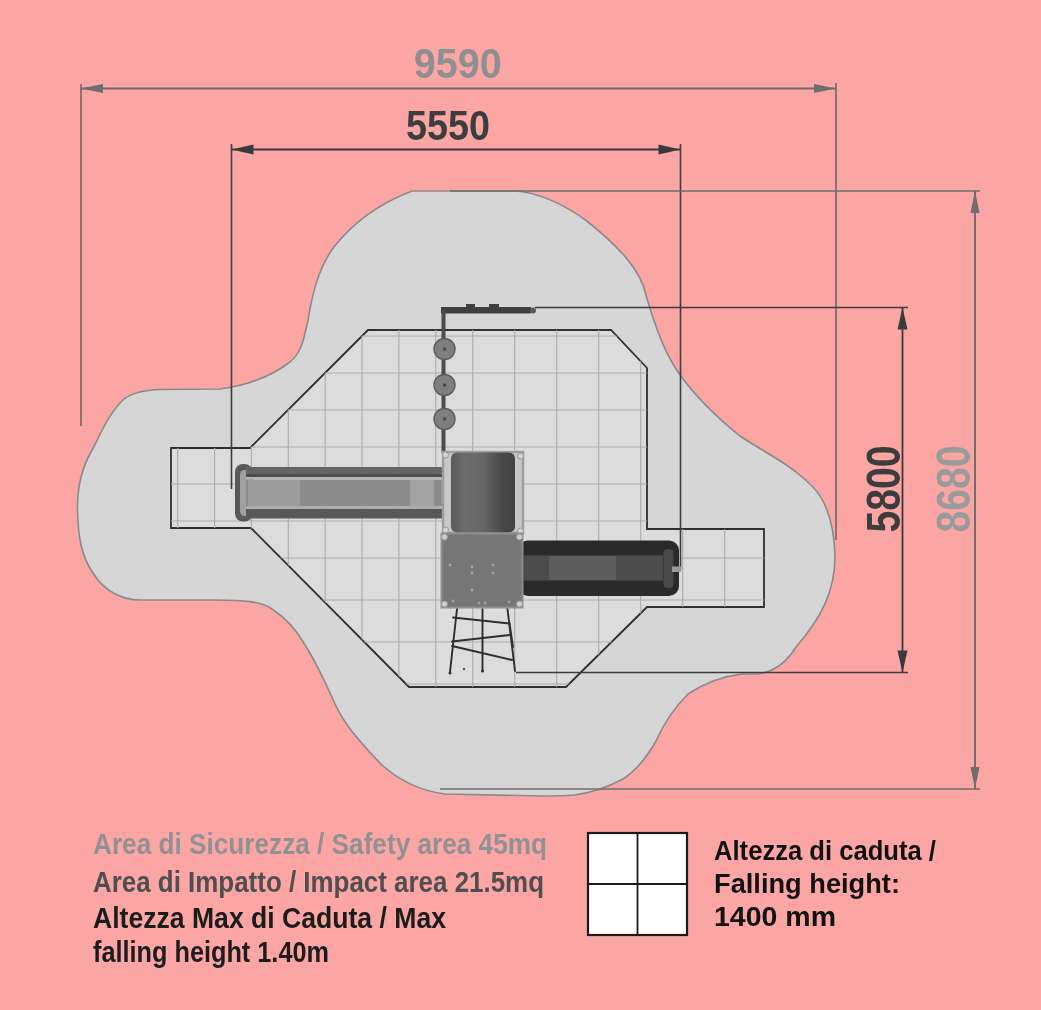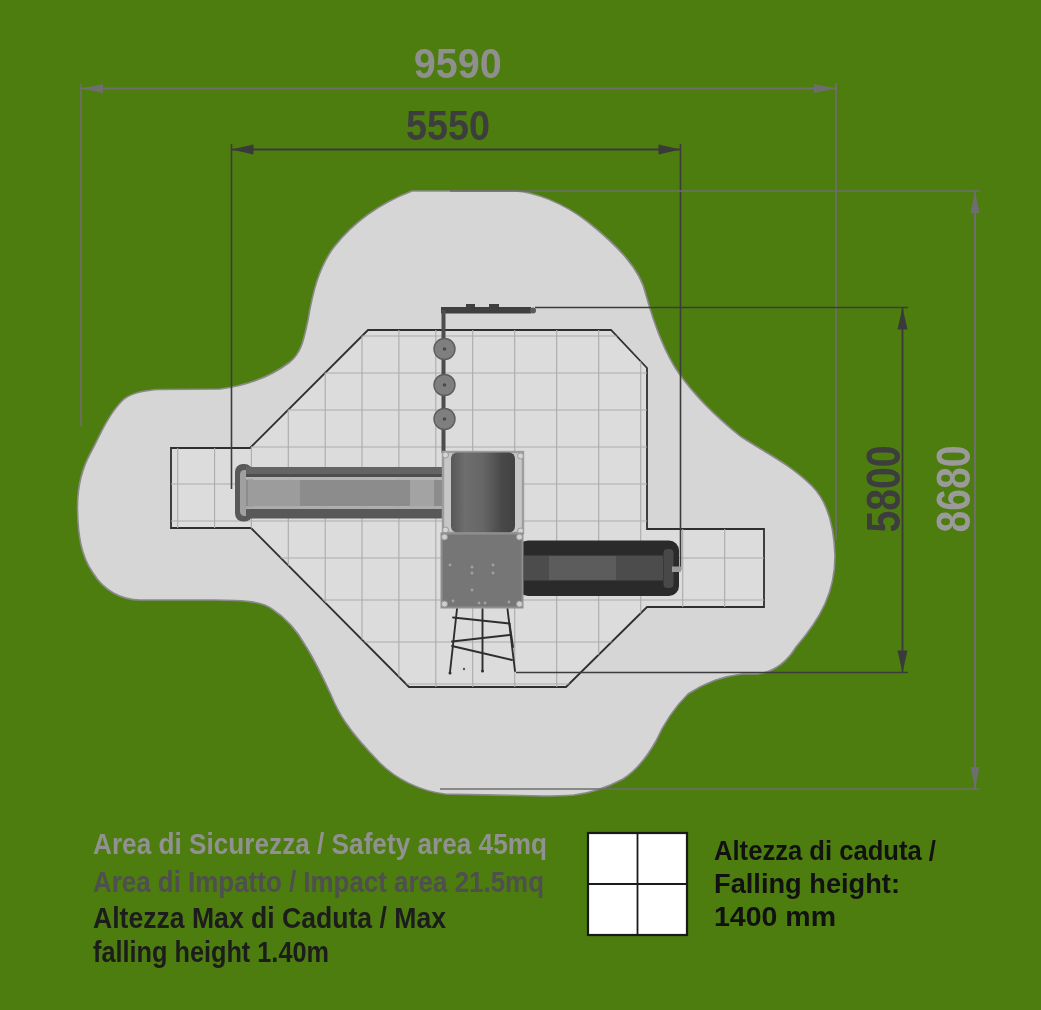--- a/index.html
+++ b/index.html
@@ -1,16 +1,16 @@
 <!DOCTYPE html>
 <html><head>
 <meta charset="utf-8">
 <style>
   html,body{margin:0;padding:0;background:#ffffff;}
-  #page{width:1041px;height:1010px;position:relative;background:#4d7c0f;overflow:hidden;}
+  #page{width:1041px;height:1010px;position:relative;background:#fca5a5;overflow:hidden;}
   svg{display:block;}
   text{font-family:"Liberation Sans",sans-serif;}
 </style>
 </head>
 <body>
 <div id="page">
 <svg width="1041" height="1010" viewBox="0 0 1041 1010">
 <defs>
   <linearGradient id="cyl" x1="0" y1="0" x2="1" y2="0">
     <stop offset="0" stop-color="#585858"></stop>

